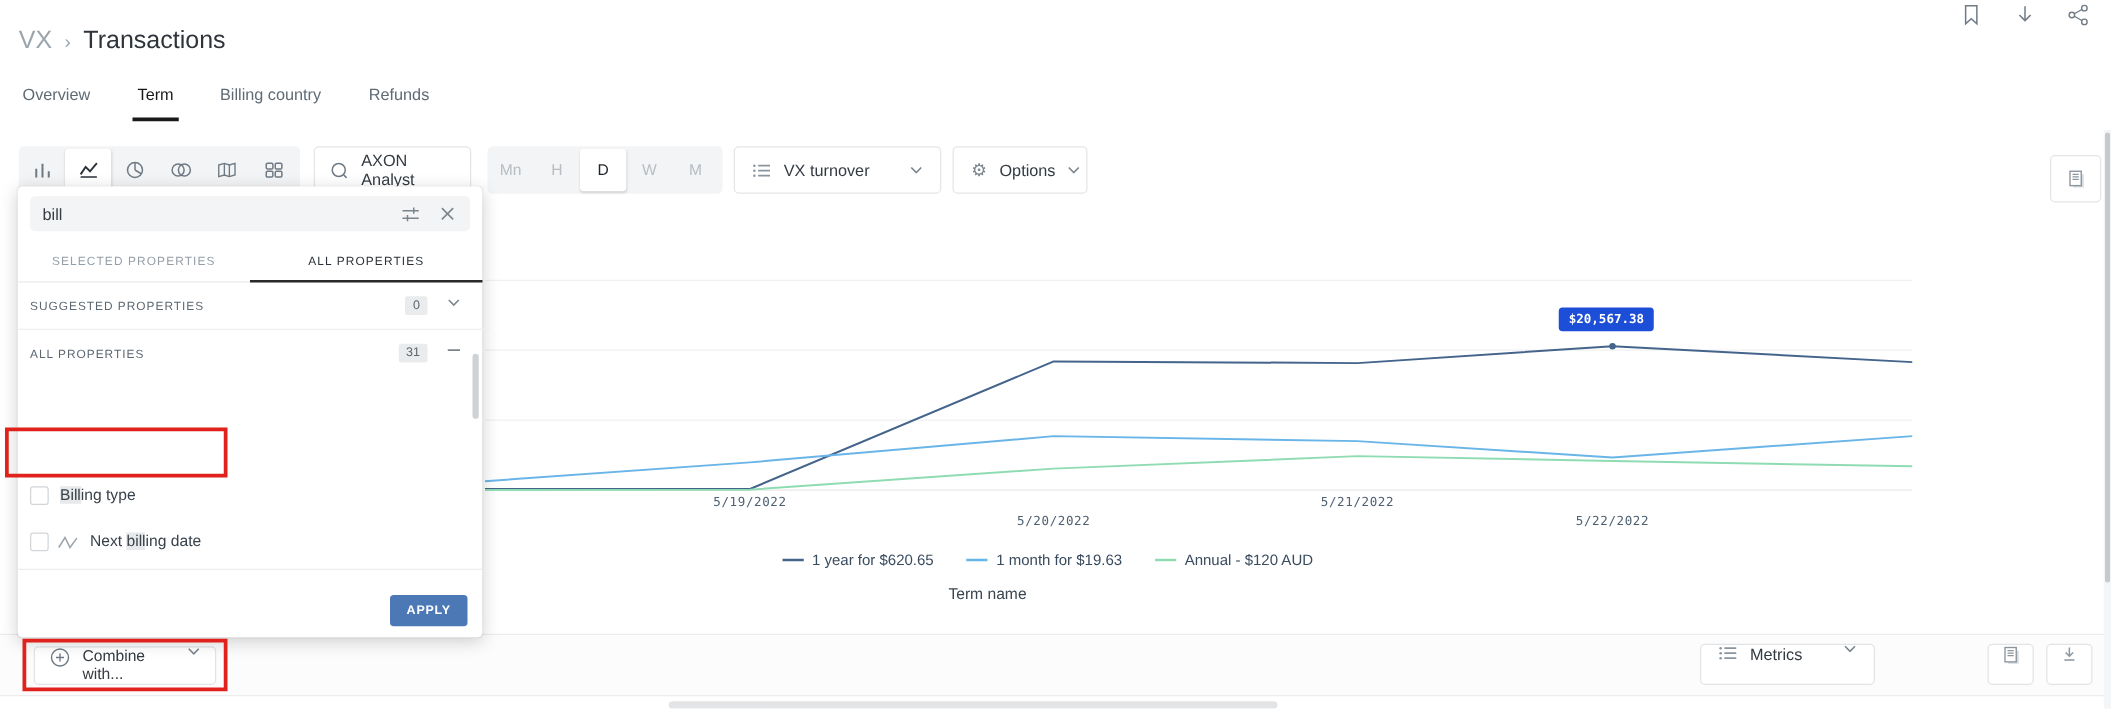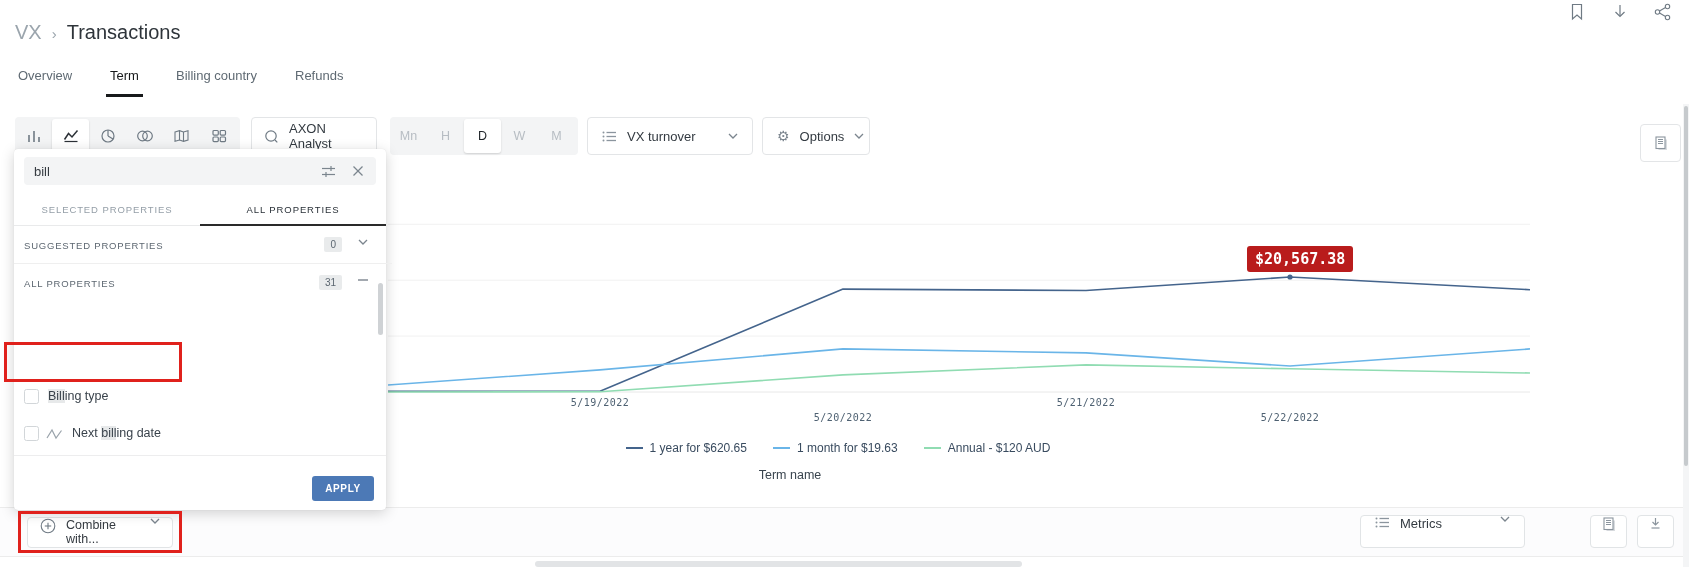--- a/index.html
+++ b/index.html
@@ -46,21 +46,21 @@
   .cbox { position:absolute; left:10px; top:10px; width:15px; height:15px; border:1.5px solid #d2d6d9; border-radius:2.5px; background:#fff; }
   .trend { position:absolute; left:32px; top:11px; color:#9aa3ab; }
   .prop-label { position:absolute; top:10px; font-size:12.5px; color:#39424b; white-space:pre; }
   .prop-label .hl { background:#e7e9ea; }
   .apply-btn { position:absolute; right:12px; top:327px; width:62px; height:25px; background:#4c79b6; border:0; border-radius:3px; color:#fff; font-size:10px; letter-spacing:.6px; font-weight:bold; cursor:pointer; font-family:"Liberation Sans",sans-serif; }
   .panel-scroll { position:absolute; right:3px; top:134px; width:5px; height:52px; background:#cfd2d5; border-radius:3px; }
 
   .red-box { position:absolute; border:3px solid #e0211c; z-index:40; pointer-events:none; }
 
   
-  #tooltip { left:1247px; top:246px; background:#b91c1c; border-radius:3px; color:#fff; font-family:"DejaVu Sans Mono",monospace; font-size:15px; font-weight:bold; padding:4px 8px; z-index:10; }
+  #tooltip { left:1247px; top:246px; background:#1d4ed8; border-radius:3px; color:#fff; font-family:"DejaVu Sans Mono",monospace; font-size:10px; font-weight:bold; padding:4px 8px; z-index:10; }
   .xtick { position:absolute; width:120px; text-align:center; font-family:"DejaVu Sans Mono",monospace; font-size:10px; color:#4e6172; letter-spacing:.5px; }
   #legend { left:438px; top:441px; width:800px; display:flex; justify-content:center; gap:26px; }
   .leg-item { display:flex; align-items:center; gap:7px; font-size:12px; color:#394b5f; }
   .leg-dash { width:17px; height:2px; }
   #xaxis-title { left:640px; top:468px; width:300px; text-align:center; font-size:12.5px; color:#3a454f; }
 
   
   .divider { position:absolute; left:0; width:1689px; height:1px; background:#ececec; }
   .footer-band { left:0; top:508px; width:1689px; height:48px; background:#fcfcfd; }
   .foot-btn { position:absolute; background:#fff; border:1px solid #e1e4e6; border-radius:4px; display:flex; cursor:pointer; }
@@ -328,21 +328,21 @@
         </svg>
     </span>
     <span style="font-size:12.5px; color:#343a40;">Combine with...</span>
     <span class="chev" style="margin-left:auto;">
       <svg width="10" height="6" viewBox="0 0 10 6">
           <polyline points="1,1 5,5 9,1" fill="none" stroke="currentColor" stroke-width="1.3"></polyline>
         </svg>
     </span>
   </div>
 
-  <div class="foot-btn" style="left:1360px; top:515px; width:165px; height:33px; padding:0 14px; gap:10px;">
+  <div class="foot-btn" style="left:1360px; top:515px; width:140px; height:33px; padding:0 14px; gap:10px;">
     <span style="color:#8b959e; display:flex;">
       <svg width="15" height="13" viewBox="0 0 15 13">
           <circle cx="1.5" cy="2.5" r="1" fill="currentColor"></circle>
           <line x1="4.5" y1="2.5" x2="14" y2="2.5" stroke="currentColor" stroke-width="1.3"></line>
           <circle cx="1.5" cy="6.5" r="1" fill="currentColor"></circle>
           <line x1="4.5" y1="6.5" x2="14" y2="6.5" stroke="currentColor" stroke-width="1.3"></line>
           <circle cx="1.5" cy="10.5" r="1" fill="currentColor"></circle>
           <line x1="4.5" y1="10.5" x2="14" y2="10.5" stroke="currentColor" stroke-width="1.3"></line>
         </svg>
     </span>

